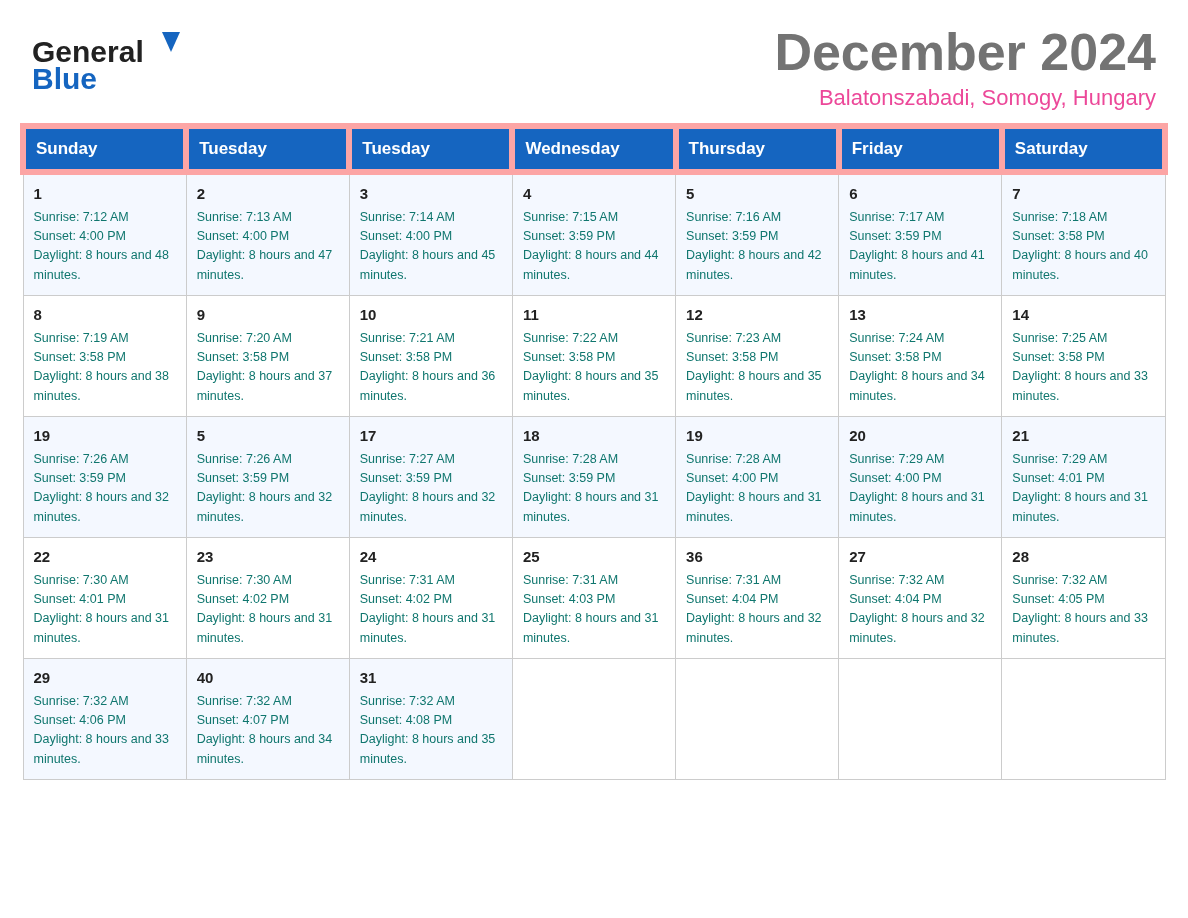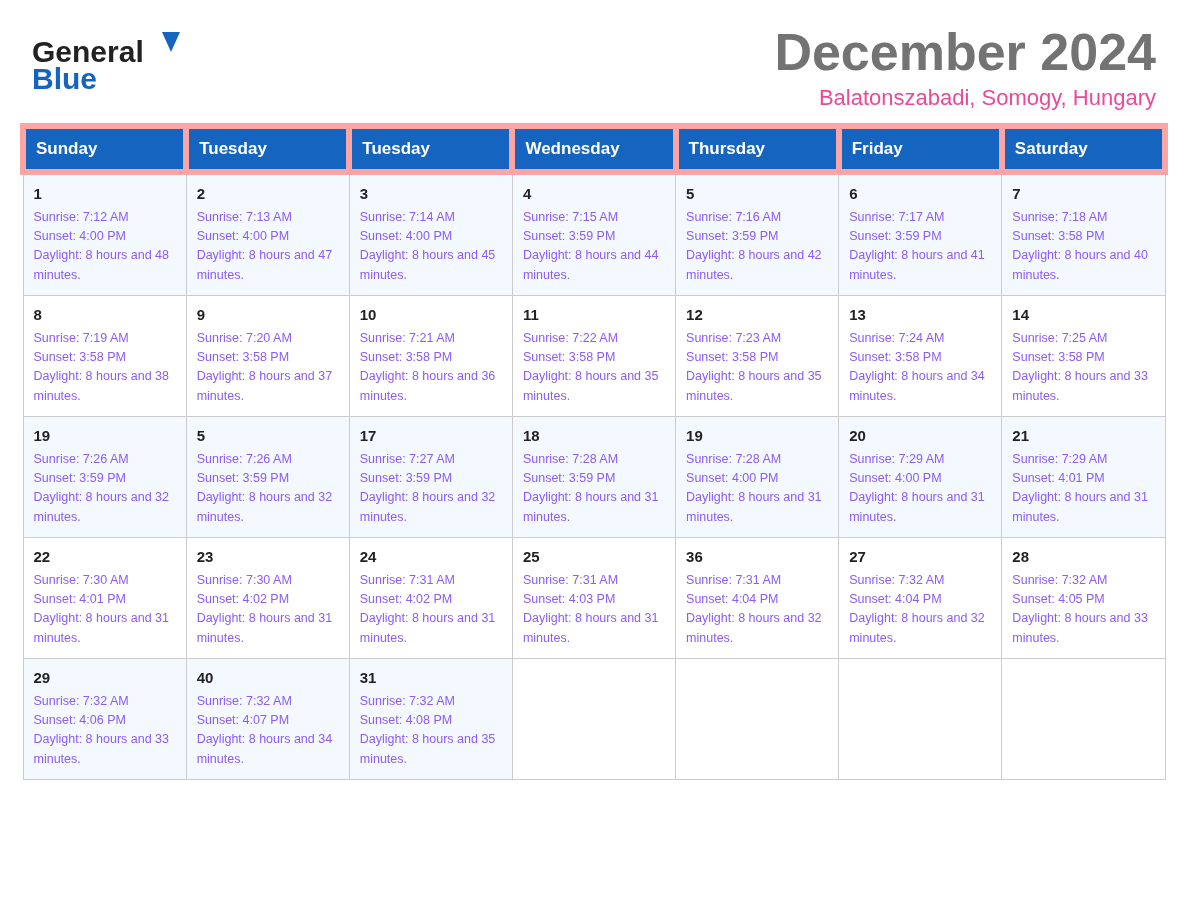--- a/index.html
+++ b/index.html
@@ -68,21 +68,21 @@
       background: #fff;
     }
     .day-num {
       font-size: 15px;
       font-weight: bold;
       color: #222;
       display: block;
       margin-bottom: 2px;
     }
     .day-info {
-      color: #8b5cf6;
+      color: #0f766e;
       font-size: 12.5px;
       line-height: 1.55;
     }
     td.empty {
       background: #fff !important;
     }
     
     .logo-svg {
       width: 160px;
       height: 70px;

